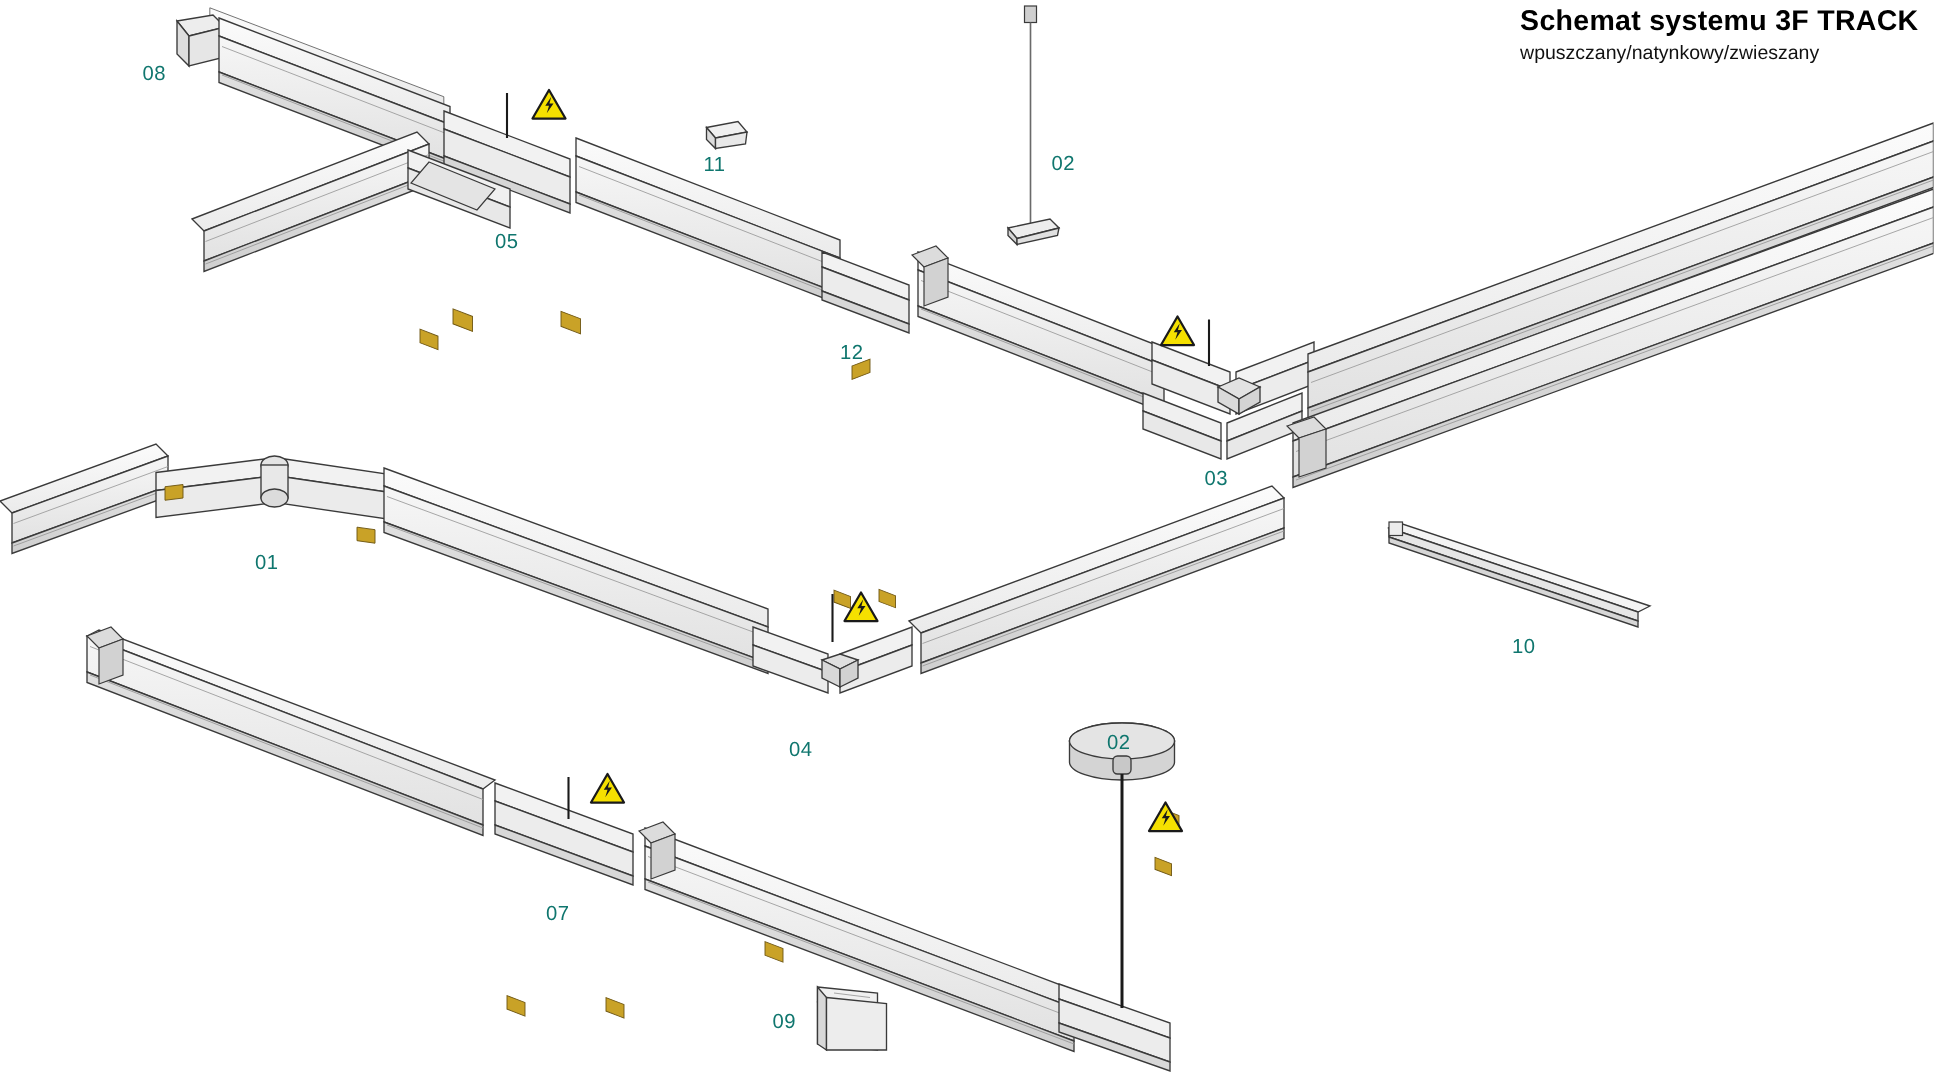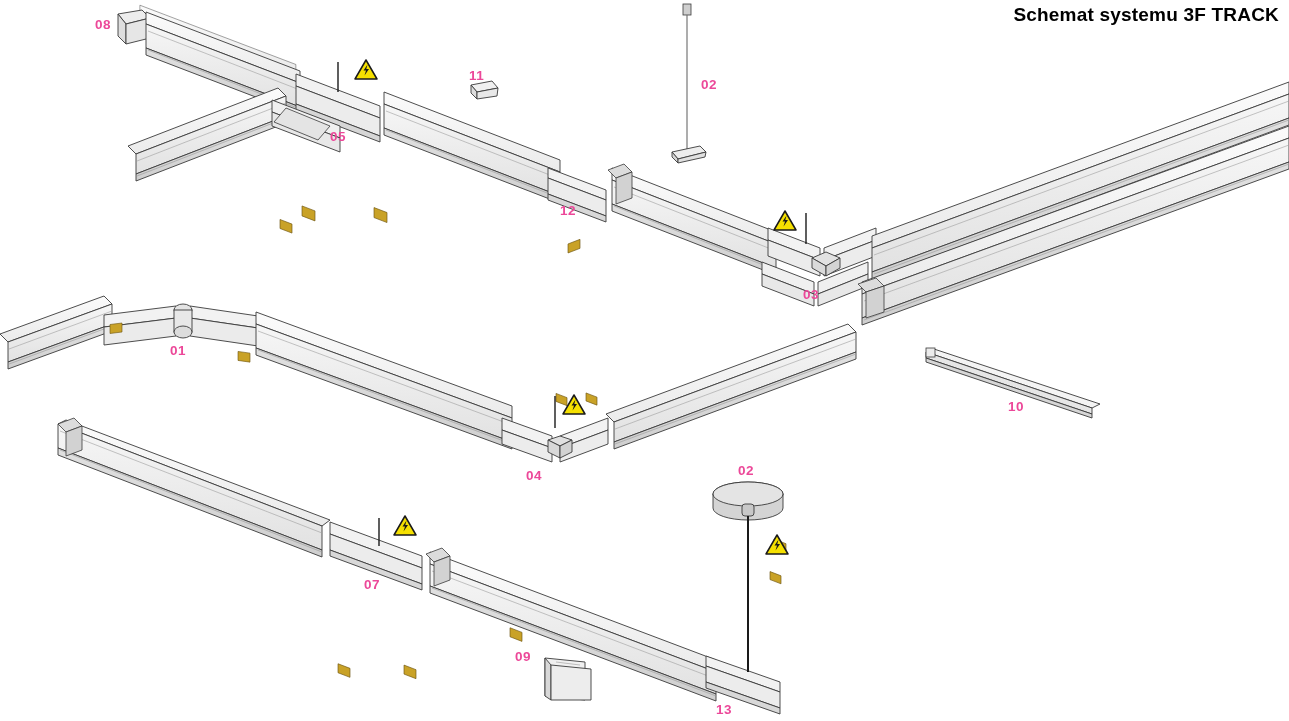--- a/index.html
+++ b/index.html
@@ -3,22 +3,22 @@
 <meta charset="utf-8">
 <style>
   html,body{margin:0;padding:0;background:#ffffff;}
   body{width:1289px;height:721px;position:relative;overflow:hidden;
        font-family:"Liberation Sans",sans-serif;}
   #stage{position:absolute;inset:0;width:1289px;height:721px;}
   svg#diagram{position:absolute;left:0;top:0;width:1289px;height:721px;}
   .titlebox{position:absolute;right:10px;top:4px;text-align:left;}
   .title{font-size:19px;font-weight:bold;color:#000;letter-spacing:.2px;line-height:1.15;}
   .subtitle{font-size:13px;color:#111;line-height:1.2;margin-top:1px;}
-  .lbl{position:absolute;font-size:13.5px;font-weight:bold;color:#ec4899;
-       letter-spacing:.4px;white-space:nowrap;}
+  .lbl{position:absolute;font-size:13.5px;font-weight:normal;color:#0f766e;
+       letter-spacing:.4px;white-space:nowrap;margin-top:24px;}
 </style>
 </head>
 <body>
 
 <div id="stage">
 
   <svg id="diagram" viewBox="0 0 1289 721">
     <defs>
       <linearGradient id="gTop" x1="0" y1="0" x2="0" y2="1">
         <stop offset="0" stop-color="#fbfbfb"></stop>
@@ -310,30 +310,31 @@
     <g>
         <use href="#hazard" x="394" y="516"></use>
       </g>
     <g>
         <use href="#hazard" x="766" y="535"></use>
       </g>
   </svg>
 
   <div class="titlebox">
     <div class="title">Schemat systemu 3F TRACK</div>
+    <div class="subtitle">wpuszczany/natynkowy/zwieszany</div>
   </div>
 
   <div id="labels">
       <div class="lbl" style="left: 170px; top: 343px;">01</div>
       <div class="lbl" style="left: 738px; top: 463px;">02</div>
       <div class="lbl" style="left: 803px; top: 287px;">03</div>
       <div class="lbl" style="left: 526px; top: 468px;">04</div>
       <div class="lbl" style="left: 330px; top: 129px;">05</div>
       <div class="lbl" style="left: 701px; top: 77px;">02</div>
       <div class="lbl" style="left: 364px; top: 577px;">07</div>
       <div class="lbl" style="left: 95px; top: 17px;">08</div>
       <div class="lbl" style="left: 515px; top: 649px;">09</div>
       <div class="lbl" style="left: 1008px; top: 399px;">10</div>
-      <div class="lbl" style="left: 469px; top: 68px;">11</div>
+      <div class="lbl" style="left: 469px; top: 78px;">11</div>
       <div class="lbl" style="left: 560px; top: 203px; text-align: center;">12</div>
       <div class="lbl" style="left: 716px; top: 702px;">13</div>
     </div>
 </div>
 
 </body></html>

